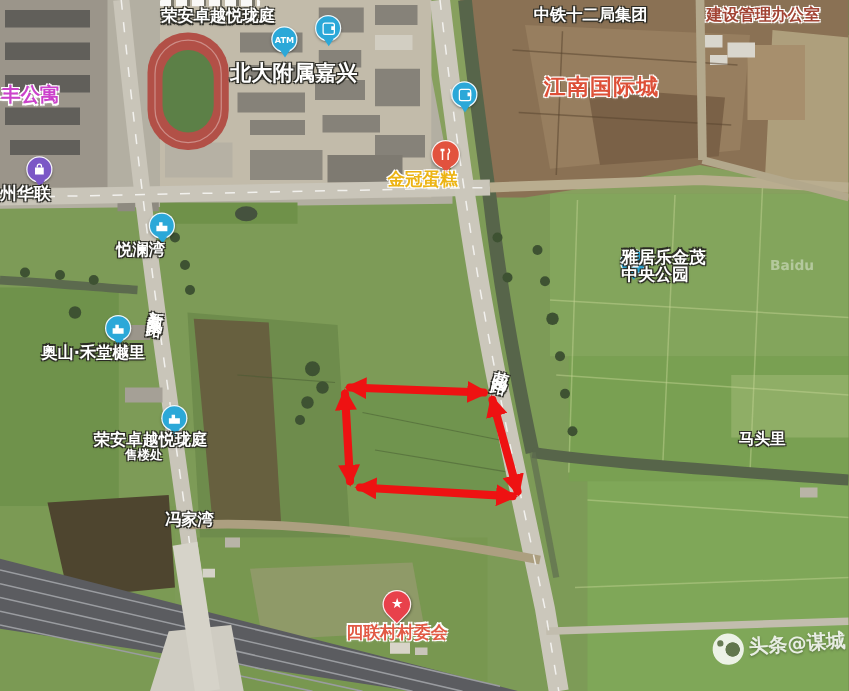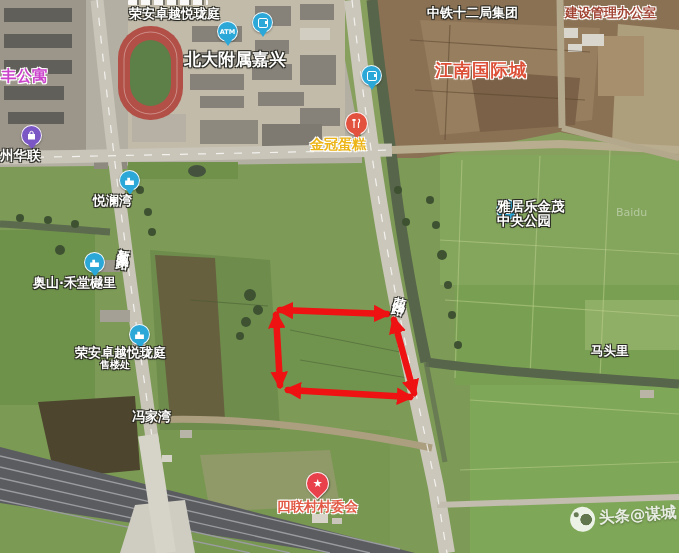--- a/index.html
+++ b/index.html
@@ -32,21 +32,21 @@
   .clipped{position:absolute;z-index:3;height:5px;
        background:repeating-linear-gradient(90deg,rgba(255,255,255,.9) 0 9px,rgba(60,60,54,.55) 9px 11px,transparent 11px 13px);
        border-radius:1px;}
   .wm{position:absolute;z-index:4;display:flex;align-items:center;gap:4px;transform:rotate(-4deg);}
   .wm-logo{width:25px;height:25px;border-radius:50%;position:relative;
        background:radial-gradient(circle at 64% 52%,rgba(96,116,76,.95) 0 5.5px,rgba(255,255,255,.85) 6px);}
   .wm-logo::after{content:"";position:absolute;left:4px;top:5px;width:5px;height:5px;border-radius:50%;
        background:rgba(96,116,76,.95);}
   .wm-text{color:rgba(255,255,255,.85);font-size:15.5px;font-weight:700;
        text-shadow:0 1px 2px rgba(40,50,30,.45);}
-  .credit{position:absolute;z-index:1;color:rgba(255,255,255,.4);font-size:11px;font-weight:400;text-align:center;}
+  .credit{position:absolute;z-index:1;color:rgba(255,255,255,.4);font-size:11px;font-weight:700;text-align:center;}
 </style>
 </head>
 <body>
 
 <div id="stage">
 
   <svg class="bg" width="679" height="553" viewBox="0 0 679 553">
     <defs>
       <marker id="arw" viewBox="0 0 10 10" refX="7.5" refY="5" markerWidth="2.7" markerHeight="2.7" orient="auto-start-reverse" markerUnits="strokeWidth">
         <path d="M0,0 L10,5 L0,10 z" fill="#ee1212"></path>

